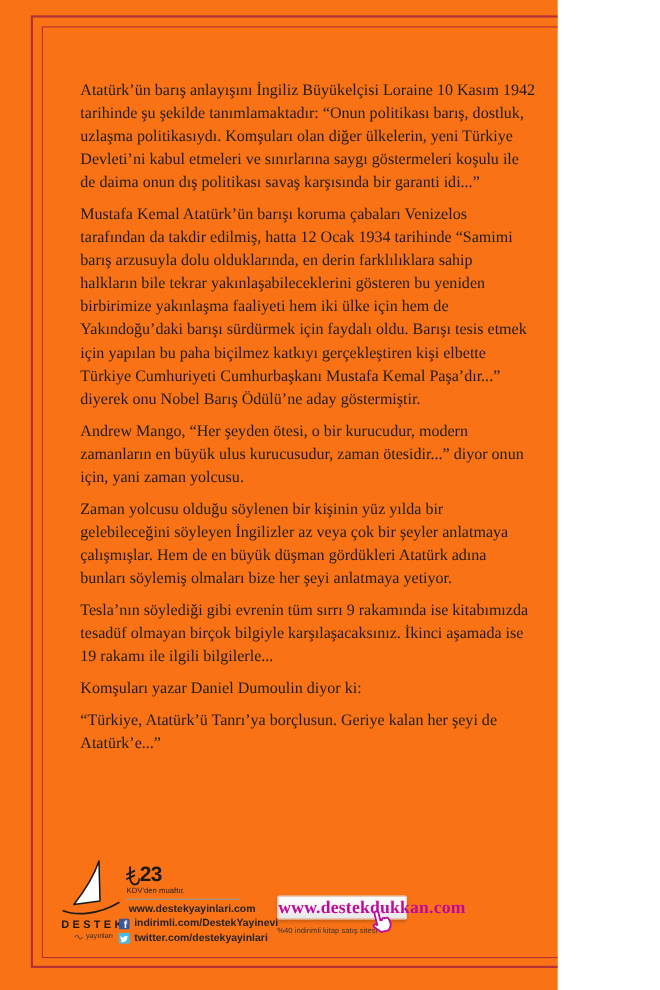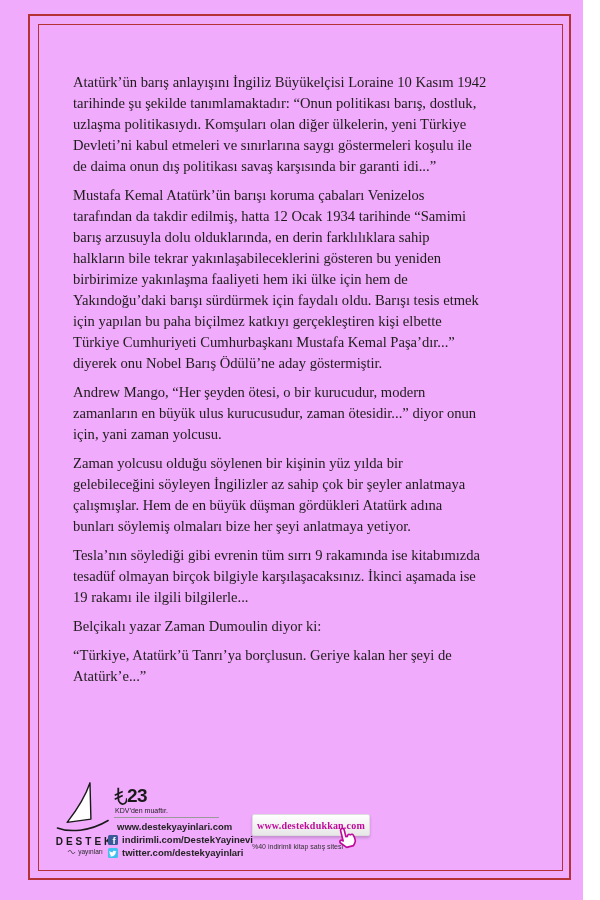--- a/index.html
+++ b/index.html
@@ -4,21 +4,21 @@
 <style>
   :root{
     --frame-red:#b43136;
     --text-color:#1e1c1a;
     --fb-blue:#3b5998;
     --tw-blue:#41c0f0;
     --shop-magenta:#c00a9b;
   }
   *{margin:0;padding:0;box-sizing:border-box;}
   html,body{background:#ffffff;}
-  .page{position:relative;width:583px;height:900px;background:#f0abfc;overflow:hidden;
+  .page{position:relative;width:507px;height:900px;background:#f97316;overflow:hidden;
         font-family:"Liberation Serif", serif;color:var(--text-color);}
   .frame-outer{position:absolute;left:28px;top:14px;width:543px;height:866px;
         border:2px solid var(--frame-red);}
   .frame-inner{position:absolute;left:38px;top:24px;width:525px;height:847px;
         border:1.5px solid var(--frame-red);}
   .body-text{position:absolute;left:73px;top:72px;width:492px;}
   .body-text p{
         font-size:14.6px;line-height:21px;white-space:pre-line;
         margin:0 0 8px 0;color:var(--text-color);
         font-family:"Liberation Serif", serif;}
@@ -38,21 +38,21 @@
   .price-note{font-size:7px;color:#222;margin-top:1px;margin-left:1px;}
   .price-divider{width:105px;border-top:1px solid #9a9a9a;margin-top:3px;}
   .links{position:absolute;left:108px;top:819px;font-family:"Liberation Sans", sans-serif;}
   .link-row{display:flex;align-items:flex-end;gap:4px;height:13px;
         font-weight:bold;font-size:9.5px;color:#232323;}
   .link-row.site{padding-left:9px;}
   .shop{position:absolute;left:252px;top:814px;width:118px;}
   .shop-btn{display:block;height:22px;line-height:21px;text-align:center;
         background:linear-gradient(#ffffff,#e7e7e7);border:1px solid #ddd;border-radius:2px;
         box-shadow:0 2px 3px rgba(0,0,0,0.18);
-        font-family:"Liberation Serif", serif;font-weight:bold;font-size:10px;
+        font-family:"Liberation Serif", serif;font-weight:bold;font-size:16px;
         color:var(--shop-magenta);letter-spacing:0.2px;cursor:pointer;}
   .shop-note{margin-top:7px;font-family:"Liberation Sans", sans-serif;font-size:7px;color:#333;}
   .hand{position:absolute;left:82px;top:12px;transform:rotate(-14deg);}
 </style>
 </head>
 <body>
 
 <div class="page">
 
   <div class="frame-outer"></div>
@@ -70,27 +70,27 @@
 halkların bile tekrar yakınlaşabileceklerini gösteren bu yeniden
 birbirimize yakınlaşma faaliyeti hem iki ülke için hem de
 Yakındoğu’daki barışı sürdürmek için faydalı oldu. Barışı tesis etmek
 için yapılan bu paha biçilmez katkıyı gerçekleştiren kişi elbette
 Türkiye Cumhuriyeti Cumhurbaşkanı Mustafa Kemal Paşa’dır...”
 diyerek onu Nobel Barış Ödülü’ne aday göstermiştir.</p>
     <p>Andrew Mango, “Her şeyden ötesi, o bir kurucudur, modern
 zamanların en büyük ulus kurucusudur, zaman ötesidir...” diyor onun
 için, yani zaman yolcusu.</p>
     <p>Zaman yolcusu olduğu söylenen bir kişinin yüz yılda bir
-gelebileceğini söyleyen İngilizler az sahip çok bir şeyler anlatmaya
+gelebileceğini söyleyen İngilizler az veya çok bir şeyler anlatmaya
 çalışmışlar. Hem de en büyük düşman gördükleri Atatürk adına
 bunları söylemiş olmaları bize her şeyi anlatmaya yetiyor.</p>
     <p>Tesla’nın söylediği gibi evrenin tüm sırrı 9 rakamında ise kitabımızda
 tesadüf olmayan birçok bilgiyle karşılaşacaksınız. İkinci aşamada ise
 19 rakamı ile ilgili bilgilerle...</p>
-    <p>Belçikalı yazar Zaman Dumoulin diyor ki:</p>
+    <p>Komşuları yazar Daniel Dumoulin diyor ki:</p>
     <p>“Türkiye, Atatürk’ü Tanrı’ya borçlusun. Geriye kalan her şeyi de
 Atatürk’e...”</p>
   </div>
 
   <div class="boat">
     <svg width="54" height="54" viewBox="0 0 58 56">
       <path d="M36.5 2 L37.5 41 L12 44.5 C21 33 31.5 17 36.5 2 Z" fill="#ffffff" stroke="#191919" stroke-width="1.5" stroke-linejoin="round"></path>
       <path d="M1.5 50.5 C14 55.5 36 54.5 56 42.5" fill="none" stroke="#191919" stroke-width="1.6" stroke-linecap="round"></path>
     </svg>
   </div>

